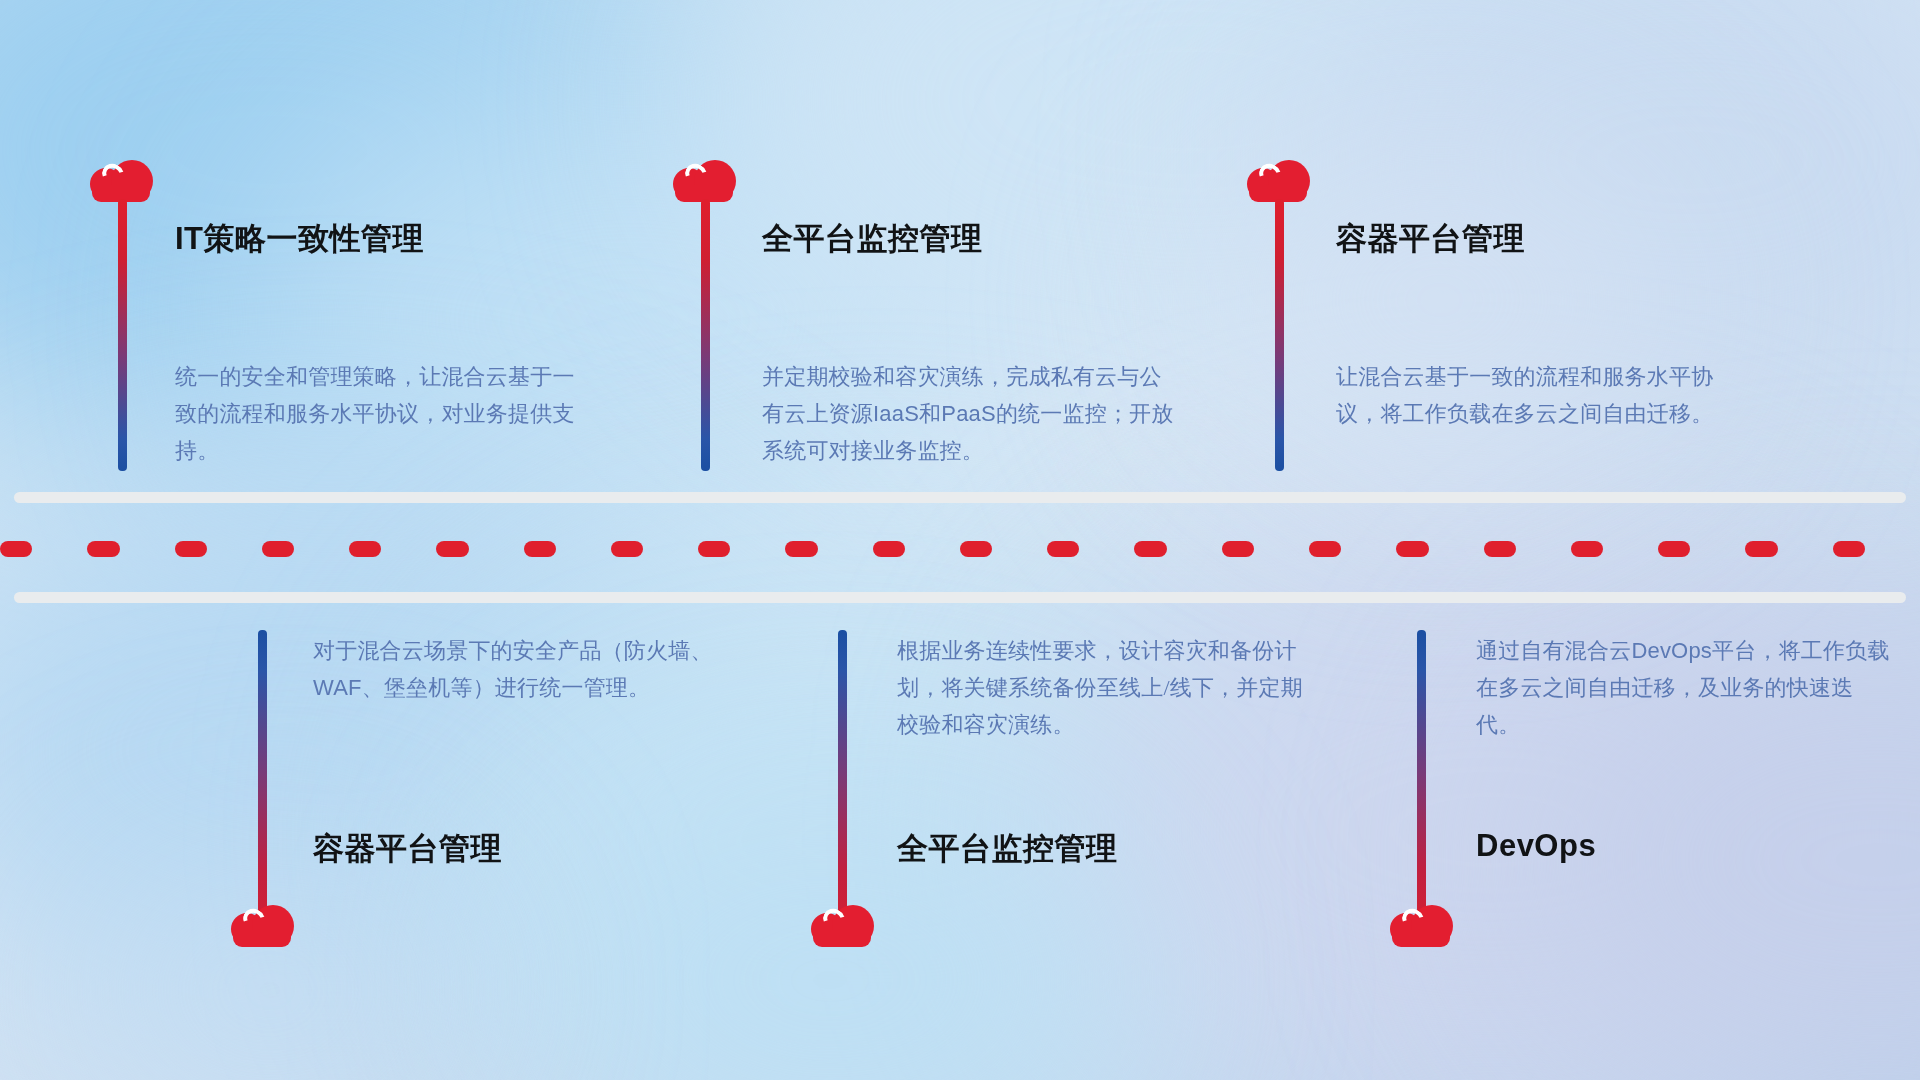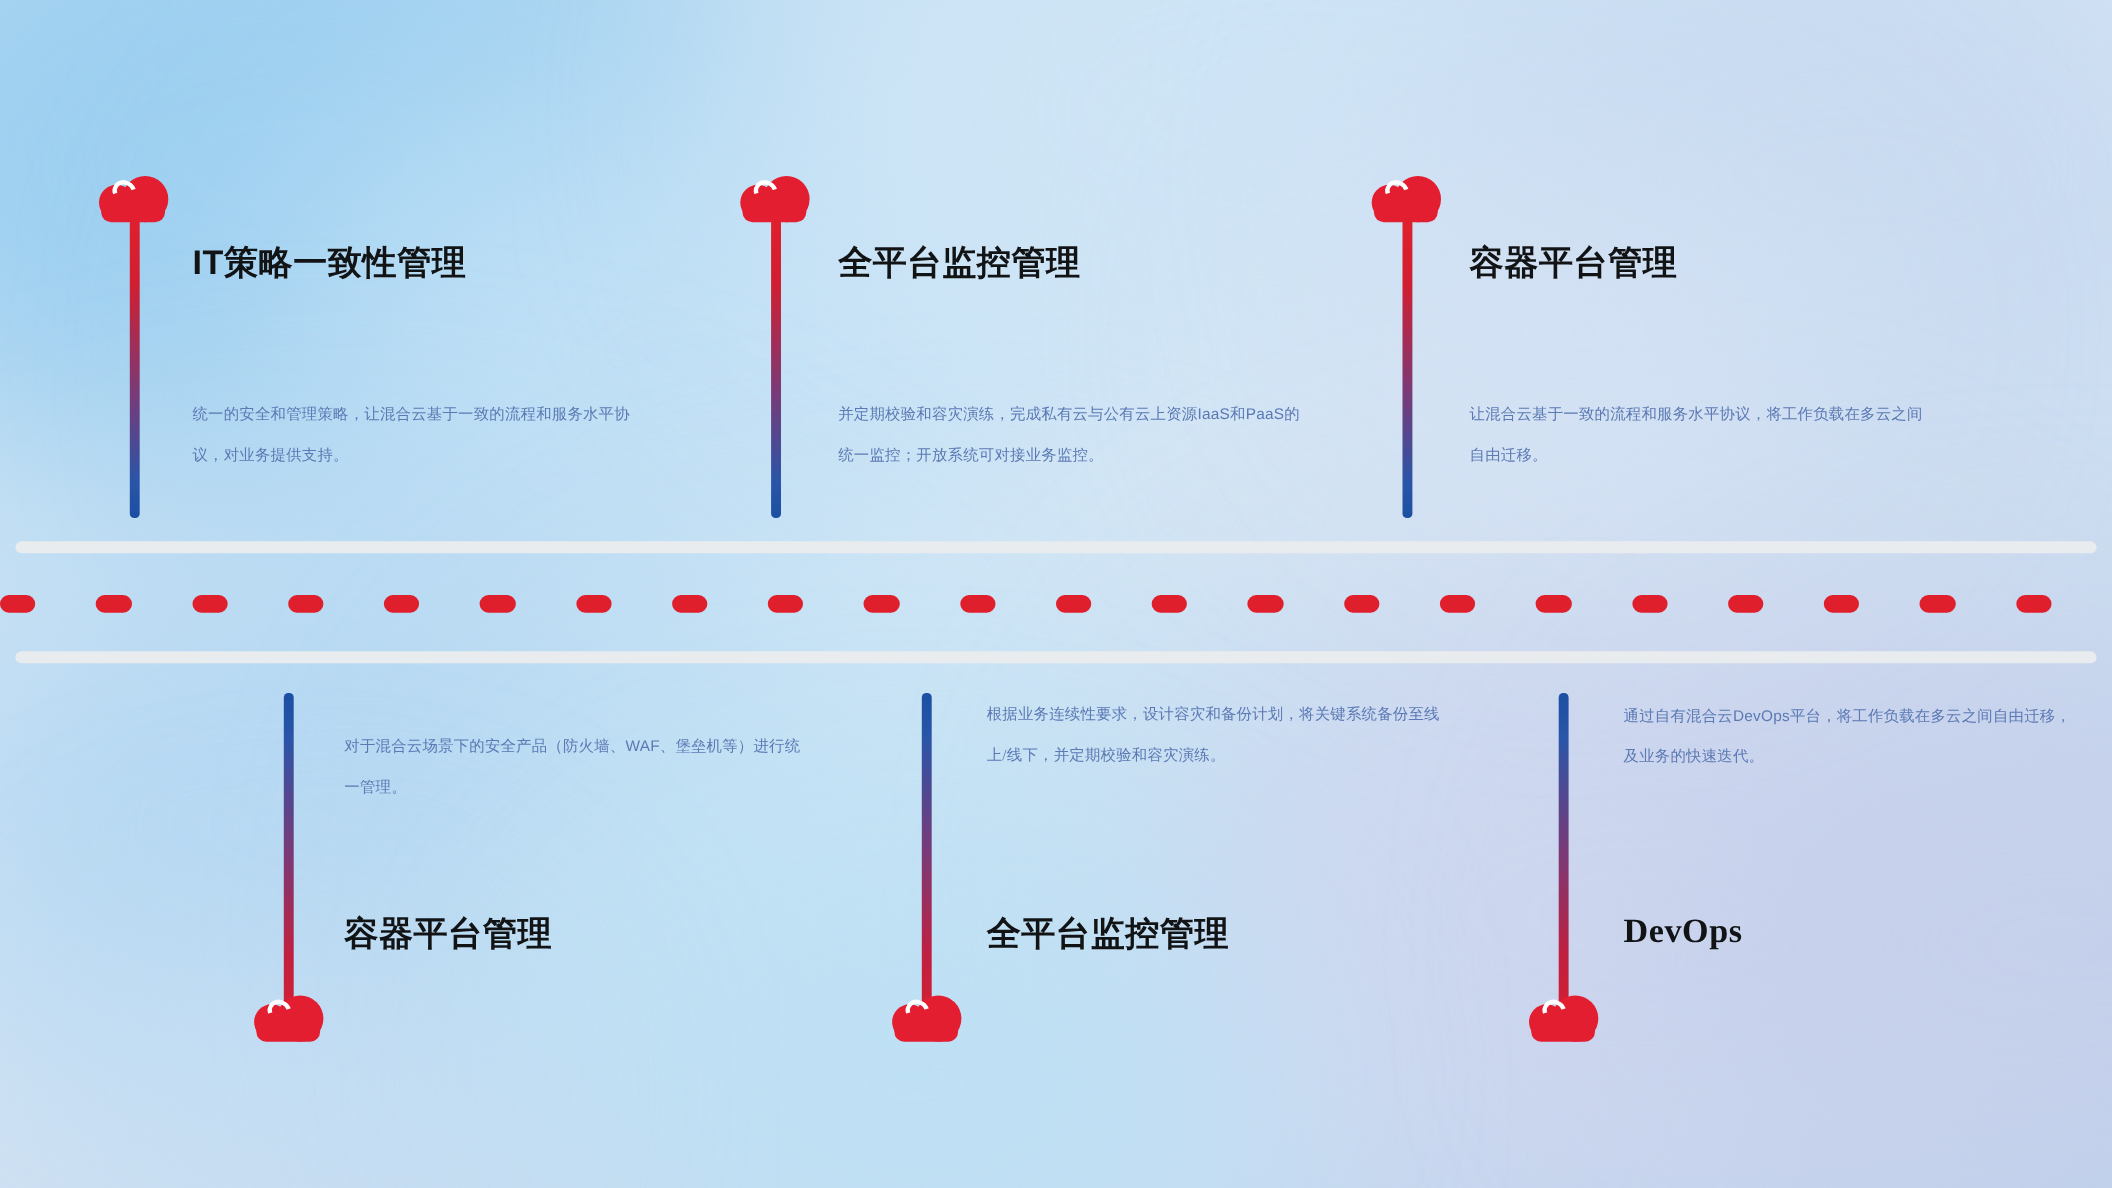--- a/index.html
+++ b/index.html
@@ -74,21 +74,21 @@
   
   .stem { position:absolute; width:9px; border-radius:4px; }
   .stem.down { background:linear-gradient(180deg,#e01f2d 0%,#d01f31 22%,#7a3a77 58%,#2a55a8 88%,#1b4fa2 100%); }
   .stem.up   { background:linear-gradient(180deg,#1b4fa2 0%,#2a55a8 14%,#7a3a77 50%,#c02040 82%,#d21f33 100%); }
 
   .title {
     position:absolute; font-size:31px; font-weight:bold; color:#111315;
     letter-spacing:.5px; white-space:nowrap;
   }
   .body {
-    position:absolute; font-size:14px; line-height:37px;
+    position:absolute; font-size:22px; line-height:37px;
     color:#5b79b4; letter-spacing:.2px;
   }
 </style>
 </head>
 <body>
 
 <div class="bg">
   <div class="bg-base"></div>
   <div class="blob b1"></div>
   <div class="blob b2"></div>
@@ -171,21 +171,21 @@
   </div>
 
   <div class="col">
     <div class="stem up" style="left:258px; top:630px; height:290px;"></div>
     <div class="cloud" style="left:231px; top:903px;">
       <span class="c-small"></span>
       <span class="c-big"></span>
       <span class="c-base"></span>
       <span class="c-hl"></span>
     </div>
-    <div class="body" style="left:313px; top:632px; width:420px;margin-top:28px;">对于混合云场景下的安全产品（防火墙、WAF、堡垒机等）进行统一管理。</div>
+    <div class="body" style="left:313px; top:632px; width:420px;">对于混合云场景下的安全产品（防火墙、WAF、堡垒机等）进行统一管理。</div>
     <div class="title" style="left:313px; top:828px;">容器平台管理</div>
   </div>
 
   <div class="col">
     <div class="stem up" style="left:838px; top:630px; height:290px;"></div>
     <div class="cloud" style="left:811px; top:903px;">
       <span class="c-small"></span>
       <span class="c-big"></span>
       <span class="c-base"></span>
       <span class="c-hl"></span>
@@ -196,16 +196,16 @@
 
   <div class="col">
     <div class="stem up" style="left:1417px; top:630px; height:290px;"></div>
     <div class="cloud" style="left:1390px; top:903px;">
       <span class="c-small"></span>
       <span class="c-big"></span>
       <span class="c-base"></span>
       <span class="c-hl"></span>
     </div>
     <div class="body" style="left:1476px; top:632px; width:420px;">通过自有混合云DevOps平台，将工作负载在多云之间自由迁移，及业务的快速迭代。</div>
-    <div class="title" style="left:1476px; top:828px;font-family:Liberation Serif, serif;">DevOps</div>
+    <div class="title" style="left:1476px; top:828px;">DevOps</div>
   </div>
 
 </div>
 
 </body></html>

